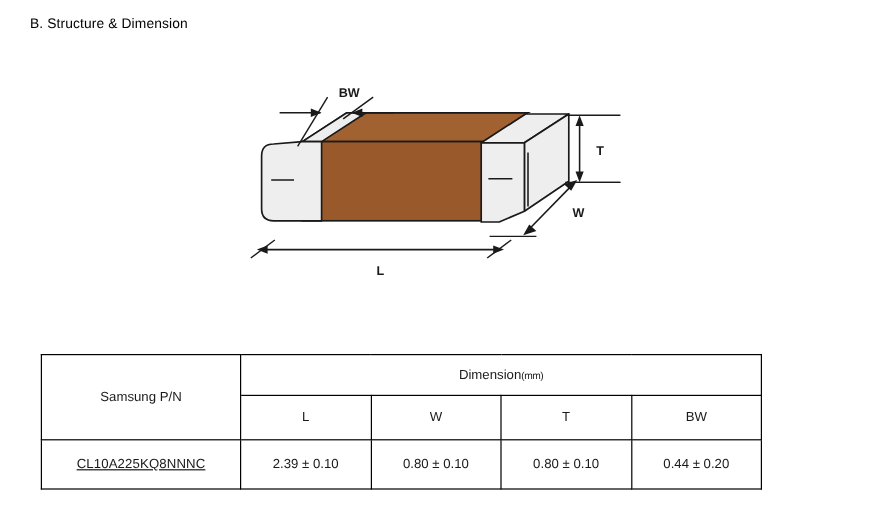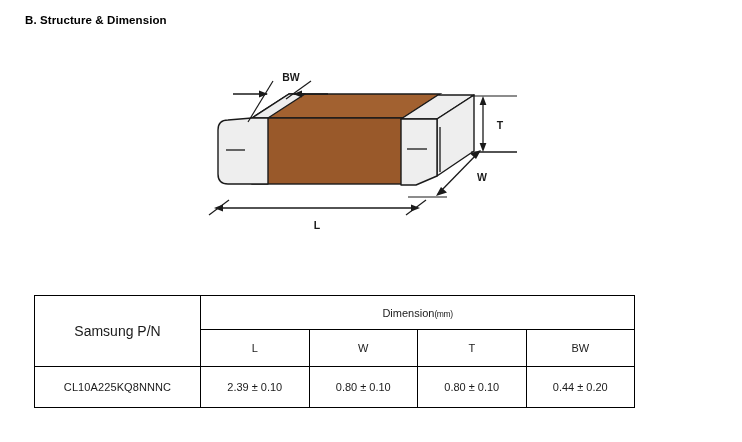--- a/index.html
+++ b/index.html
@@ -16,21 +16,21 @@
     position: relative;
     overflow: hidden;
   }
 
   
   .section-heading {
     position: absolute;
     left: 13px;
     top: 14px;
     font-size: 11.5px;
-    font-weight: bold;
+    font-weight: normal;
     letter-spacing: 0.1px;
     white-space: nowrap;
     padding-left: 12px;
   }
 
   
   .figure-wrap {
     position: absolute;
     left: 195px;
     top: 72px;
@@ -65,33 +65,34 @@
     padding: 0;
   }
   .dim-table .col-pn   { width: 166px; }
   .dim-table .col-dim  { width: 108.5px; }
 
   .row-group  td { height: 33px; }
   .row-sub    td { height: 36px; }
   .row-data   td { height: 40px; }
 
   td.cell-pn-head {
-    font-size: 14px;
+    font-size: 11px;
   }
   td.cell-group {
     font-size: 11px;
     margin-left: 21px;
   }
   .mm-unit {
     font-size: 8.5px;
     letter-spacing: -0.4px;
   }
   td.cell-pn-value {
     font-size: 11px;
     letter-spacing: 0.1px;
+    text-decoration: underline;
   }
 </style>
 </head>
 <body>
 
 <div class="section-heading">B. Structure &amp; Dimension</div>
 
 <div class="figure-wrap">
   <svg width="330" height="170" viewBox="0 0 330 170">
 

